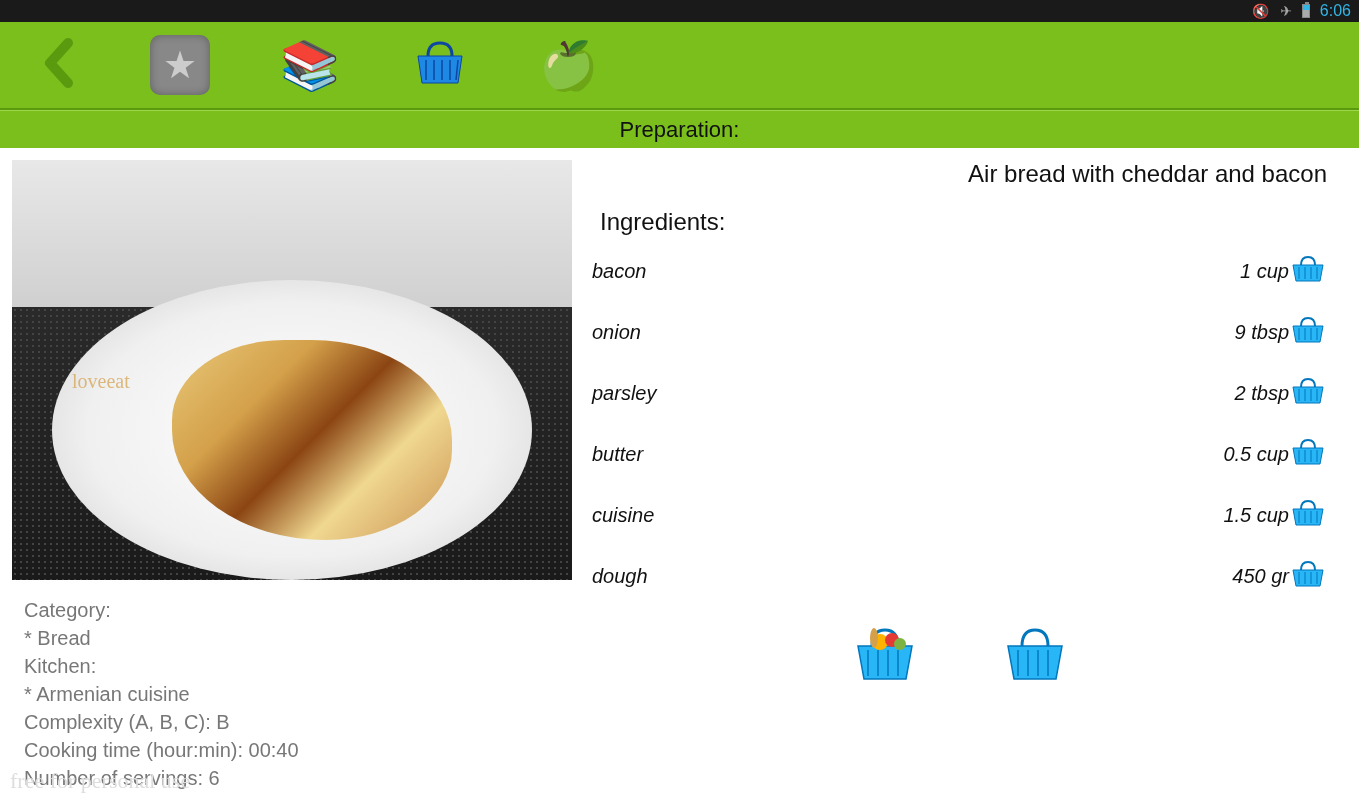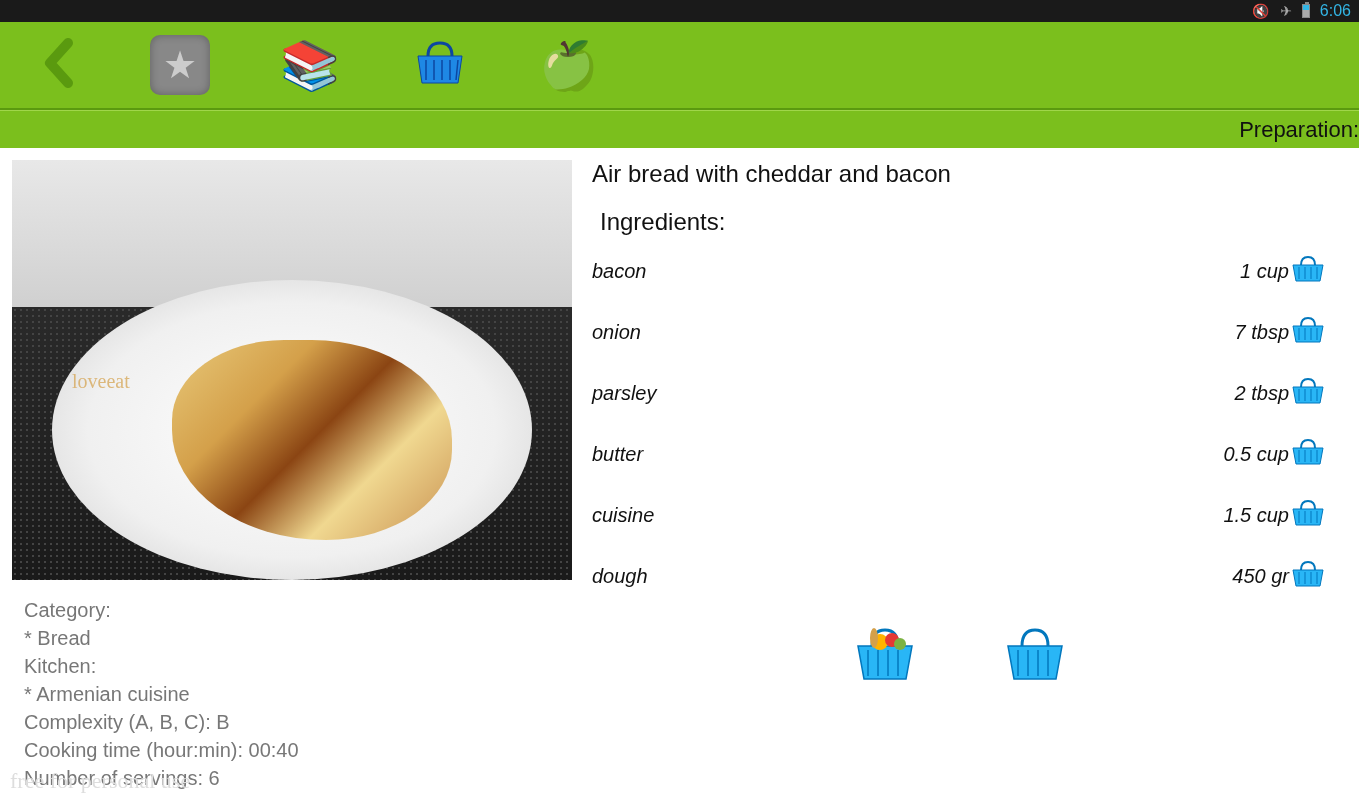--- a/index.html
+++ b/index.html
@@ -58,21 +58,21 @@
     color: #ccc;
     font-size: 38px;
   }
   .toolbar-icon { font-size: 48px; }
   .basket-icon svg { width: 60px; height: 50px; }
   .subheader {
     height: 38px;
     background: #7bbf1d;
     display: flex;
     align-items: center;
-    justify-content: flex-end;
+    justify-content: center;
     font-size: 22px;
     color: #111;
     border-top: 1px solid #a0d64a;
   }
   .content {
     display: flex;
     padding: 12px 12px 0 12px;
     gap: 20px;
   }
   .left-col { width: 560px; flex-shrink: 0; }
@@ -119,21 +119,21 @@
     opacity: 0.7;
   }
   .meta {
     padding: 16px 12px;
     color: #777;
     font-size: 20px;
     line-height: 1.4;
   }
   .right-col { flex: 1; padding-right: 20px; }
   .recipe-title {
-    text-align: left;
+    text-align: right;
     font-size: 24px;
     color: #111;
     margin-bottom: 20px;
   }
   .ingredients-header {
     font-size: 24px;
     color: #111;
     margin-bottom: 18px;
     padding-left: 8px;
   }
@@ -237,21 +237,21 @@
   <line x1="10" y1="13" x2="10" y2="25" stroke="#0277bd" stroke-width="1"></line>
   <line x1="16" y1="13" x2="16" y2="25" stroke="#0277bd" stroke-width="1"></line>
   <line x1="22" y1="13" x2="22" y2="25" stroke="#0277bd" stroke-width="1"></line>
   <line x1="28" y1="13" x2="28" y2="25" stroke="#0277bd" stroke-width="1"></line>
 </svg></span>
           </span>
         </div>
         <div class="ingredient-row">
           <span class="ingredient-name">onion</span>
           <span class="ingredient-qty">
-            <span>7 tbsp</span>
+            <span>9 tbsp</span>
             <span class="mini-basket"><svg viewBox="0 0 38 30">
   <path d="M4 11 L34 11 L31 27 L7 27 Z" fill="#29b6f6" stroke="#0277bd" stroke-width="1"></path>
   <path d="M12 11 Q12 3 19 3 Q26 3 26 11" fill="none" stroke="#0277bd" stroke-width="2"></path>
   <line x1="10" y1="13" x2="10" y2="25" stroke="#0277bd" stroke-width="1"></line>
   <line x1="16" y1="13" x2="16" y2="25" stroke="#0277bd" stroke-width="1"></line>
   <line x1="22" y1="13" x2="22" y2="25" stroke="#0277bd" stroke-width="1"></line>
   <line x1="28" y1="13" x2="28" y2="25" stroke="#0277bd" stroke-width="1"></line>
 </svg></span>
           </span>
         </div>

